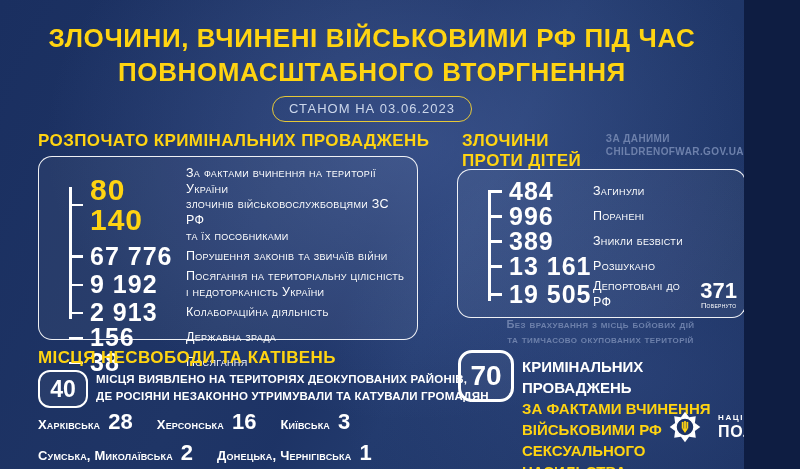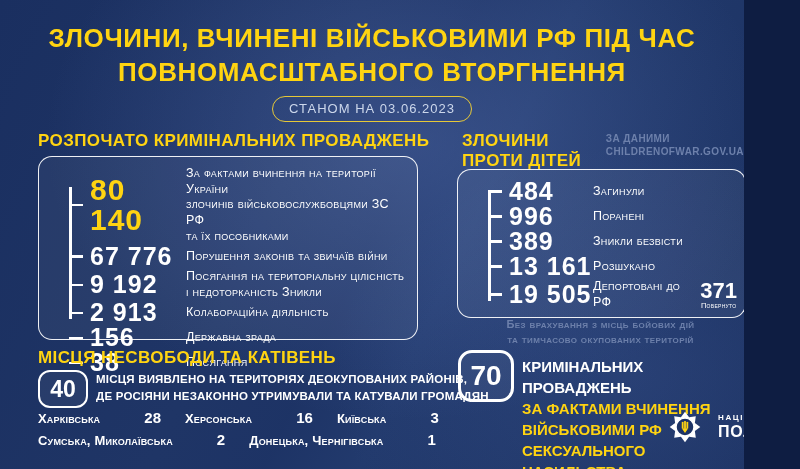--- a/index.html
+++ b/index.html
@@ -77,21 +77,21 @@
   .detention-desc {
     position:absolute; left:96px; top:371px; font-size:11.5px; font-weight:bold;
     line-height:1.45; letter-spacing:0.2px; white-space:pre-line;
   }
   .regions {
     position:absolute; left:38px; top:409px; width:410px;
     display:flex; flex-wrap:wrap; column-gap:24px; row-gap:5px; align-items:center;
   }
   .region { display:flex; align-items:baseline; gap:8px; }
   .rname { font-variant:small-caps; font-size:13px; font-weight:bold; letter-spacing:0.2px; }
-  .rval  { font-weight:bold; font-size:15px;margin-left:36px; }
+  .rval  { font-weight:bold; font-size:22px; }
 
   .sv-text { position:absolute; left:522px; top:349px; font-weight:bold; font-size:15px; line-height:1.4;margin-top:7px; }
   .sv-yellow { color:#ffd411; white-space:pre-line; }
 
   .logo { position:absolute; left:668px; top:410px; display:flex; align-items:center; gap:16px; }
   .logo-text { line-height:1; }
   .logo-top { font-size:8px; font-weight:bold; letter-spacing:1.6px; margin-bottom:2px; }
   .logo-bottom { font-size:16px; font-weight:bold; letter-spacing:0.8px; }
 </style>
 </head>
@@ -121,21 +121,21 @@
       </div>
       <div class="row">
         <span class="tick"></span>
         <span class="num">67 776</span>
         <span class="lbl">Порушення законів та звичаїв війни</span>
       </div>
       <div class="row">
         <span class="tick"></span>
         <span class="num">9 192</span>
         <span class="lbl">Посягання на територіальну цілісність
-і недоторканість Зникли</span>
+і недоторканість України</span>
       </div>
       <div class="row">
         <span class="tick"></span>
         <span class="num">2 913</span>
         <span class="lbl">Колабораційна діяльність</span>
       </div>
       <div class="row">
         <span class="tick"></span>
         <span class="num">156</span>
         <span class="lbl">Державна зрада</span>

